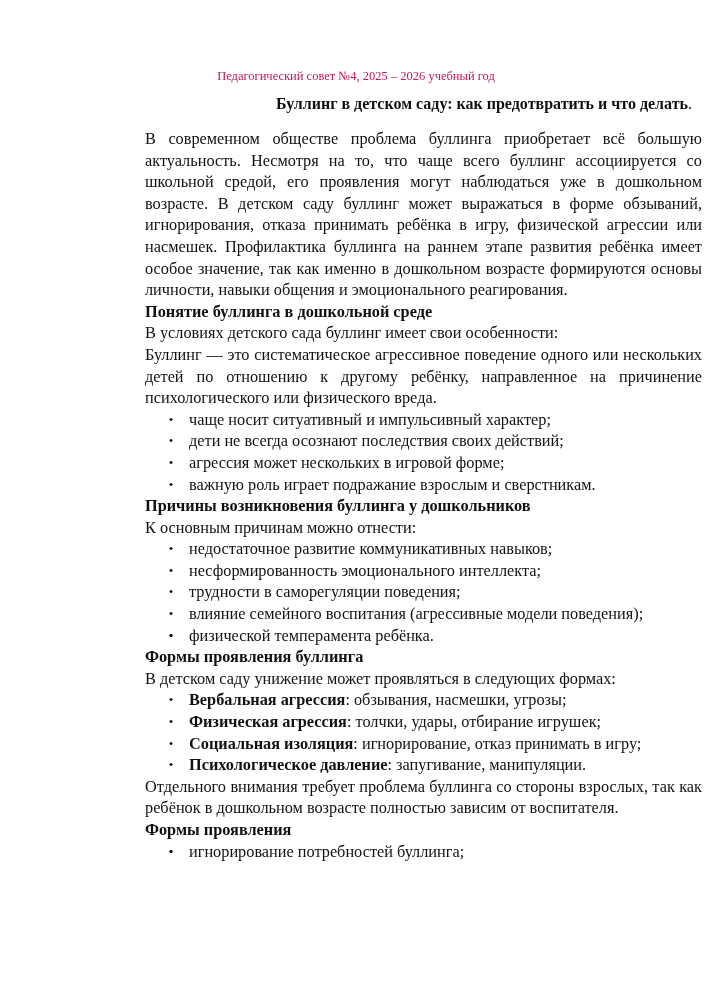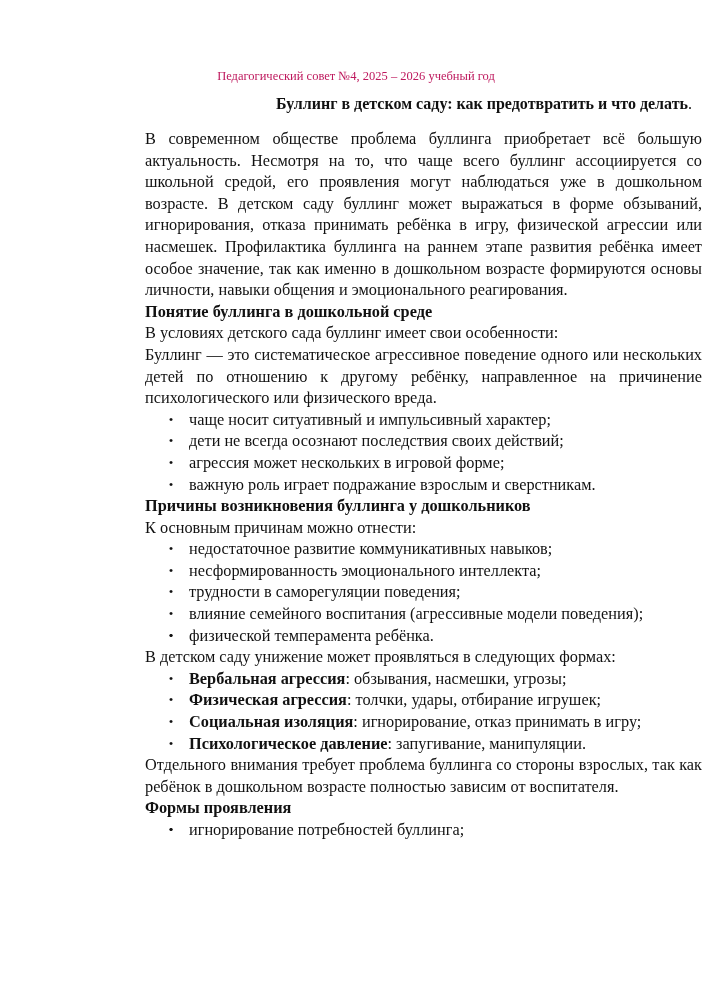--- a/index.html
+++ b/index.html
@@ -56,20 +56,21 @@
     <p>К основным причинам можно отнести:</p>
     <ul>
       <li><span class="bullet">•</span><span>недостаточное развитие коммуникативных навыков;</span></li>
       <li><span class="bullet">•</span><span>несформированность эмоционального интеллекта;</span></li>
       <li><span class="bullet">•</span><span>трудности в саморегуляции поведения;</span></li>
       <li><span class="bullet">•</span><span>влияние семейного воспитания (агрессивные модели поведения);</span></li>
       <li><span class="bullet">•</span></li>
       <li><span class="bullet">•</span><span>физической темперамента ребёнка.</span></li>
     </ul>
 
+    <h2>Формы проявления буллинга</h2>
     <p>В детском саду унижение может проявляться в следующих формах:</p>
     <ul>
       <li><span class="bullet">•</span><b class="term">Вербальная агрессия</b><span>: обзывания, насмешки, угрозы;</span></li>
       <li><span class="bullet">•</span><b class="term">Физическая агрессия</b><span>: толчки, удары, отбирание игрушек;</span></li>
       <li><span class="bullet">•</span><b class="term">Социальная изоляция</b><span>: игнорирование, отказ принимать в игру;</span></li>
       <li><span class="bullet">•</span><b class="term">Психологическое давление</b><span>: запугивание, манипуляции.</span></li>
     </ul>
     <p>Отдельного внимания требует проблема буллинга со стороны взрослых, так как ребёнок в дошкольном возрасте полностью зависим от воспитателя.</p>
 
     <h2>Формы проявления</h2>

